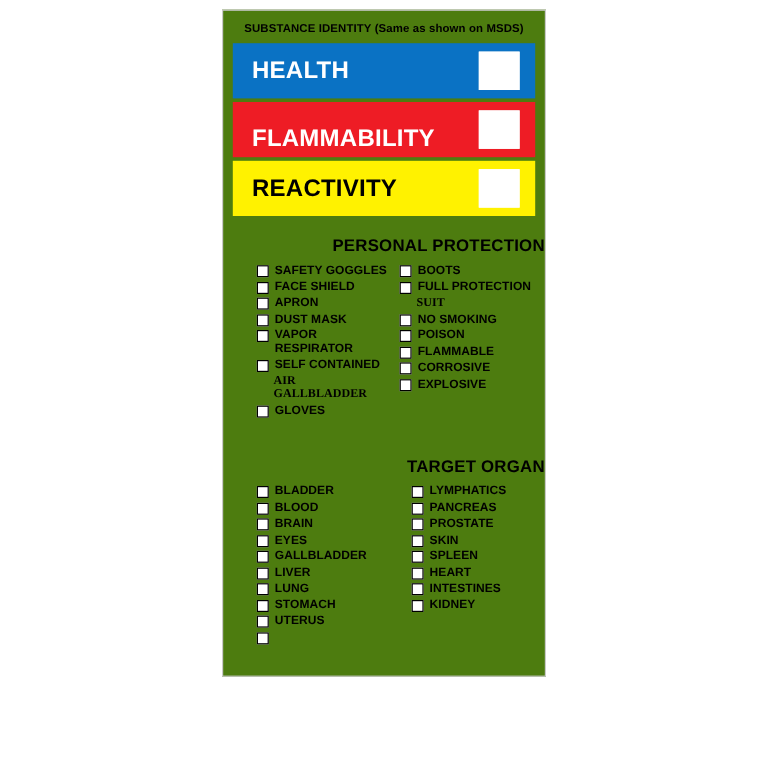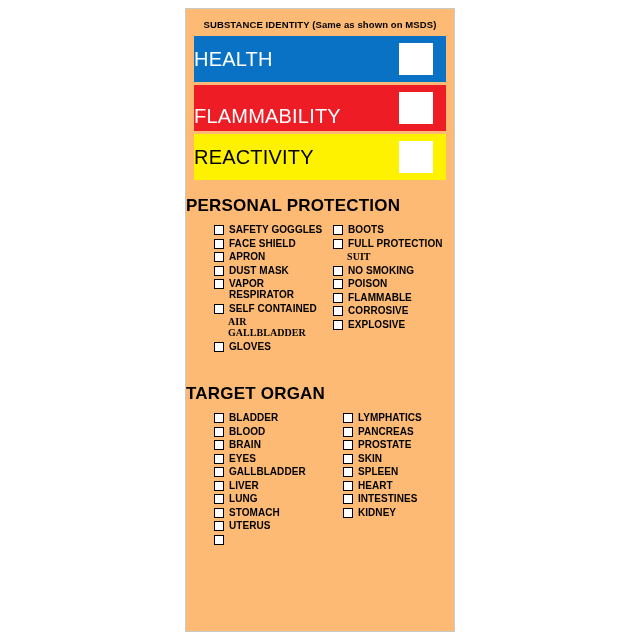--- a/index.html
+++ b/index.html
@@ -17,22 +17,22 @@
     position: relative;
     width: 640px;
     height: 640px;
     background: #ffffff;
   }
   .label {
     position: absolute;
     left: 185px;
     top: 8px;
     width: 270px;
-    height: 624px;
-    background: #fdba74;
+    height: 556px;
+    background: #4d7c0f;
     border: 1px solid #c9c9c9;
     box-sizing: border-box;
   }
   .header-title {
     text-align: center;
     font-size: 9.5px;
     font-weight: bold;
     color: #000;
     letter-spacing: 0.1px;
     padding: 10px 4px 6px 4px;
@@ -43,43 +43,44 @@
   }
   .bar {
     position: relative;
     height: 46px;
     display: flex;
     align-items: center;
     margin-bottom: 3px;
   }
   .bar .bar-label {
     font-size: 20px;
-    font-weight: normal;
+    font-weight: bold;
     letter-spacing: 0.2px;
+    padding-left: 16px;
   }
   .bar .bar-box {
     position: absolute;
     right: 13px;
     top: 50%;
     transform: translateY(-50%);
     width: 32px;
     height: 30px;
     background: #ffffff;
     border: 1px solid #ffffff;
   }
   .bar-health { background: #0a72c4; }
   .bar-health .bar-label { color: #ffffff; }
   .bar-flammability { background: #ee1c25; }
   .bar-flammability .bar-label { color: #ffffff; margin-top: 16px; }
   .bar-reactivity { background: #fff200; margin-bottom: 0; }
   .bar-reactivity .bar-label { color: #000000; }
 
   .section-title {
-    text-align: left;
-    font-size: 17px;
+    text-align: right;
+    font-size: 14px;
     font-weight: bold;
     color: #000;
     letter-spacing: 0.2px;
   }
   .sec-pp { margin-top: 16px; }
   .sec-to { margin-top: 30px; }
 
   .cols {
     display: flex;
     padding: 8px 0 0 0;

